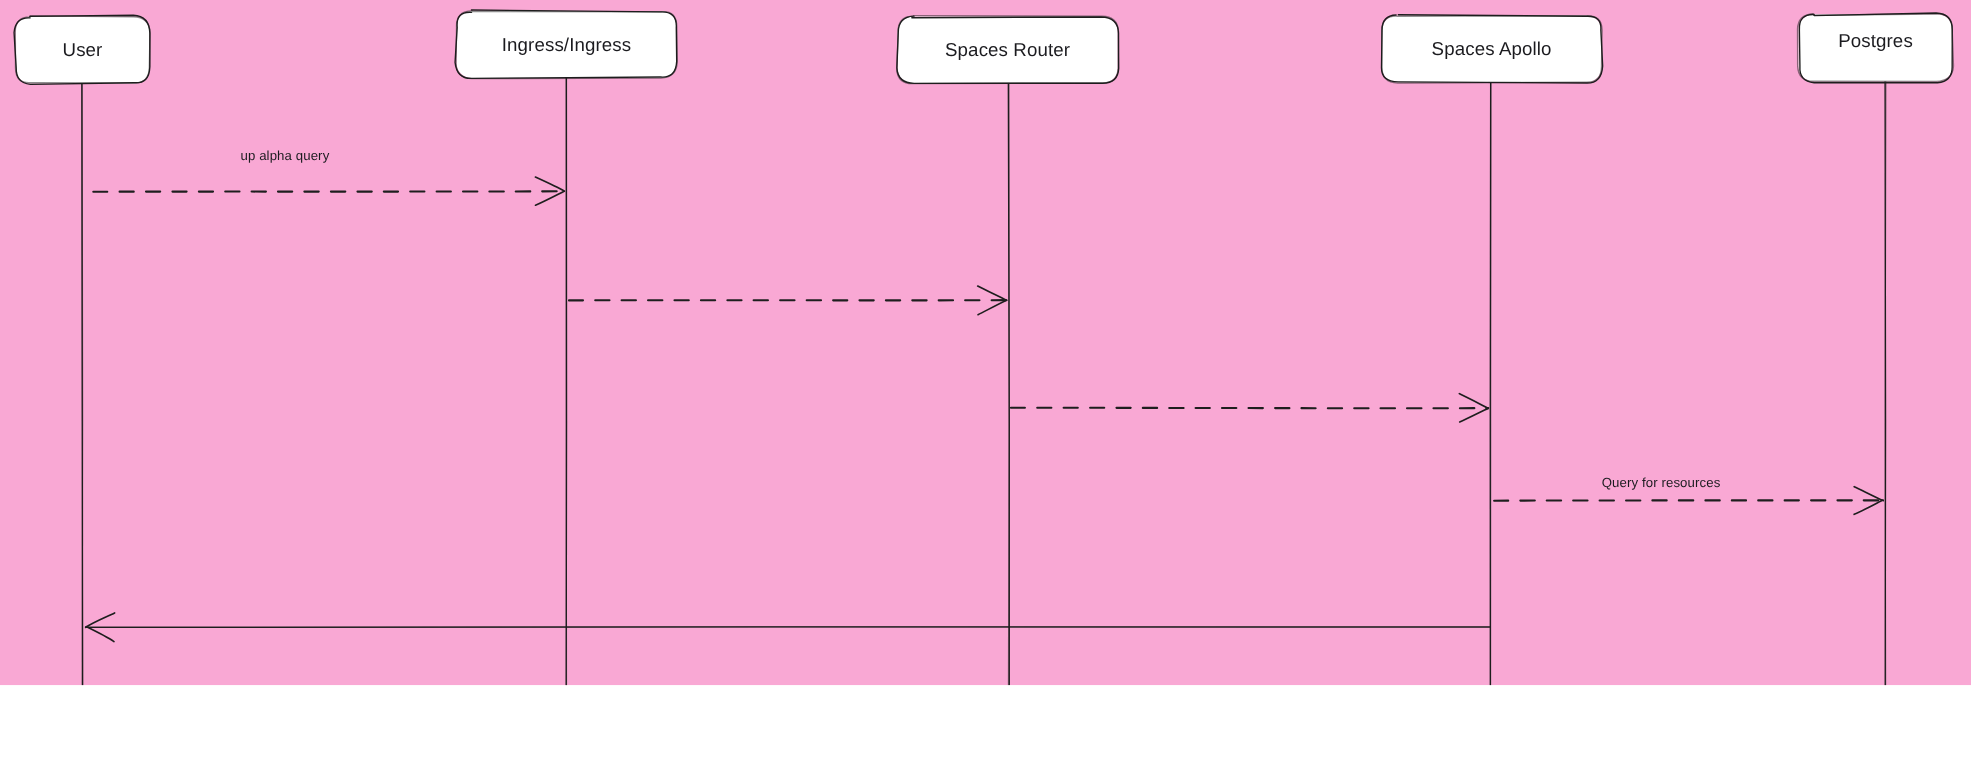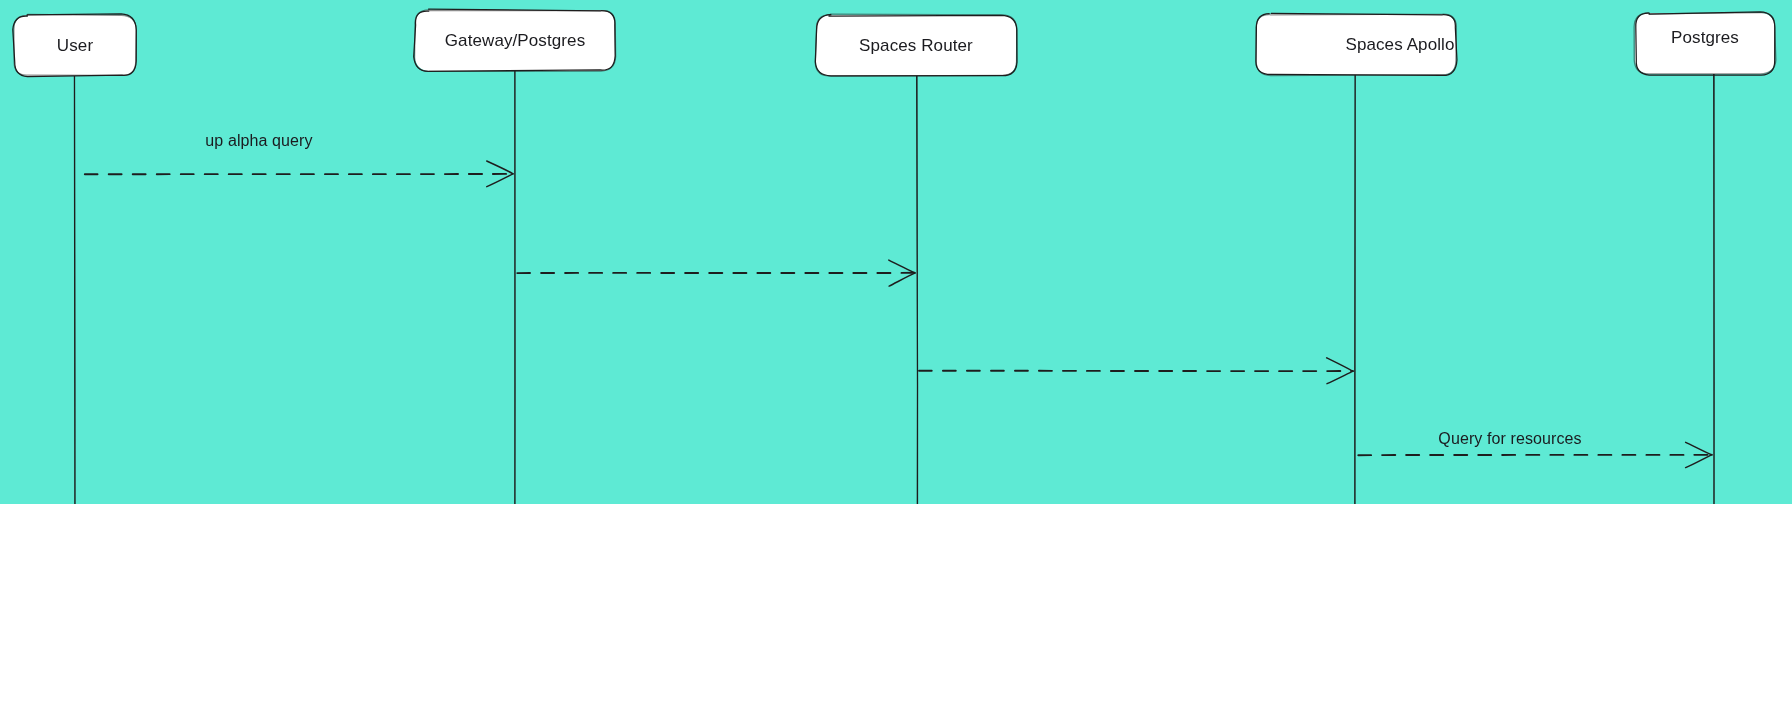--- a/index.html
+++ b/index.html
@@ -8,22 +8,22 @@
     padding: 0;
     background: #ffffff;
   }
   body {
     font-family: "Liberation Sans", sans-serif;
     -webkit-font-smoothing: antialiased;
   }
   #canvas {
     position: relative;
     width: 1792px;
-    height: 504px;
-    background: #5eead4;
+    height: 623px;
+    background: #f9a8d4;
     overflow: hidden;
   }
   #diagram-svg {
     position: absolute;
     top: 0;
     left: 0;
     width: 1792px;
     height: 713px;
     display: block;
   }
@@ -34,21 +34,21 @@
     color: #1b1b1f;
     font-family: "Liberation Sans", sans-serif;
     pointer-events: none;
   }
   .participant-label {
     font-size: 17px;
     transform: translate(-50%, -50%);
     letter-spacing: 0.1px;
   }
   .message-label {
-    font-size: 16px;
+    font-size: 12px;
     transform: translate(-50%, -50%);
     letter-spacing: 0.1px;
   }
   .hitbox {
     position: absolute;
     background: transparent;
   }
 </style>
 </head>
 <body>
@@ -98,23 +98,23 @@
         <path d="M 1685.6282780695706 442.3920492010098 C 1691.829633142613 445.1872028569225, 1705.215914123226 452.23645784831604, 1712.0546079263277 455.0568677705992" fill="none" stroke="#1e1e1e" stroke-width="1.5" stroke-linecap="round" opacity="1"></path>
         <path d="M 1685.6080376525224 467.59186182106845 C 1692.6735895546153 464.6338912254665, 1705.6725647957064 457.5970683926251, 1711.8760110602714 454.628395369472" fill="none" stroke="#1e1e1e" stroke-width="1.5" stroke-linecap="round" opacity="1"></path>
         <path d="M 1354.417193422094 569.9358644051571 C 1034.8300016747787 569.3626334657426, 397.69448770610614 570.1739287006203, 77.71394744021818 570.3778825774323" fill="none" stroke="#1e1e1e" stroke-width="1.15" stroke-linecap="round" opacity="1"></path>
         <path d="M 1353.92979164052 570.410399441041 C 1035.0162052564324 570.3144008464739, 396.2889148037881 569.3337132113054, 77.59756158618629 570.1072094625458" fill="none" stroke="#1e1e1e" stroke-width="1.15" stroke-linecap="round" opacity="0.55"></path>
         <path d="M 104.20095155514777 557.2456294341665 C 97.30977953132242 560.6548696125392, 83.82230695234611 566.0603490812239, 77.97220305087045 570.3615472302306" fill="none" stroke="#1e1e1e" stroke-width="1.5" stroke-linecap="round" opacity="1"></path>
         <path d="M 103.62471970781684 583.2499509214889 C 97.5694946007803 579.1808590045664, 84.61507112542168 572.7455376723316, 78.27588845143094 569.6229151935596" fill="none" stroke="#1e1e1e" stroke-width="1.5" stroke-linecap="round" opacity="1"></path>
       </g>
   </svg>
   <div id="label-layer">
       <div class="participant-label" style="left: 75px; top: 45.5px;">User</div>
-      <div class="participant-label" style="left: 515px; top: 40.5px;">Gateway/Postgres</div>
+      <div class="participant-label" style="left: 515px; top: 40.5px;">Ingress/Ingress</div>
       <div class="participant-label" style="left: 916px; top: 45.5px;">Spaces Router</div>
-      <div class="participant-label" style="left: 1356px; top: 44.5px; margin-left: 44px;">Spaces Apollo</div>
+      <div class="participant-label" style="left: 1356px; top: 44.5px;">Spaces Apollo</div>
       <div class="participant-label" style="left: 1705px; top: 38px;">Postgres</div>
       <div class="message-label" style="left: 259px; top: 141px;">up alpha query</div>
       <div class="message-label" style="left: 1510px; top: 439px;">Query for resources</div>
     </div>
   <div id="hit-layer">
       <div class="hitbox" style="left: 14px; top: 15px; width: 122px; height: 61px;"></div>
       <div class="hitbox" style="left: 70px; top: 76px; width: 10px; height: 614px;"></div>
       <div class="hitbox" style="left: 415px; top: 10px; width: 200px; height: 61px;"></div>
       <div class="hitbox" style="left: 510px; top: 71px; width: 10px; height: 627px;"></div>
       <div class="hitbox" style="left: 816px; top: 15px; width: 200px; height: 61px;"></div>

